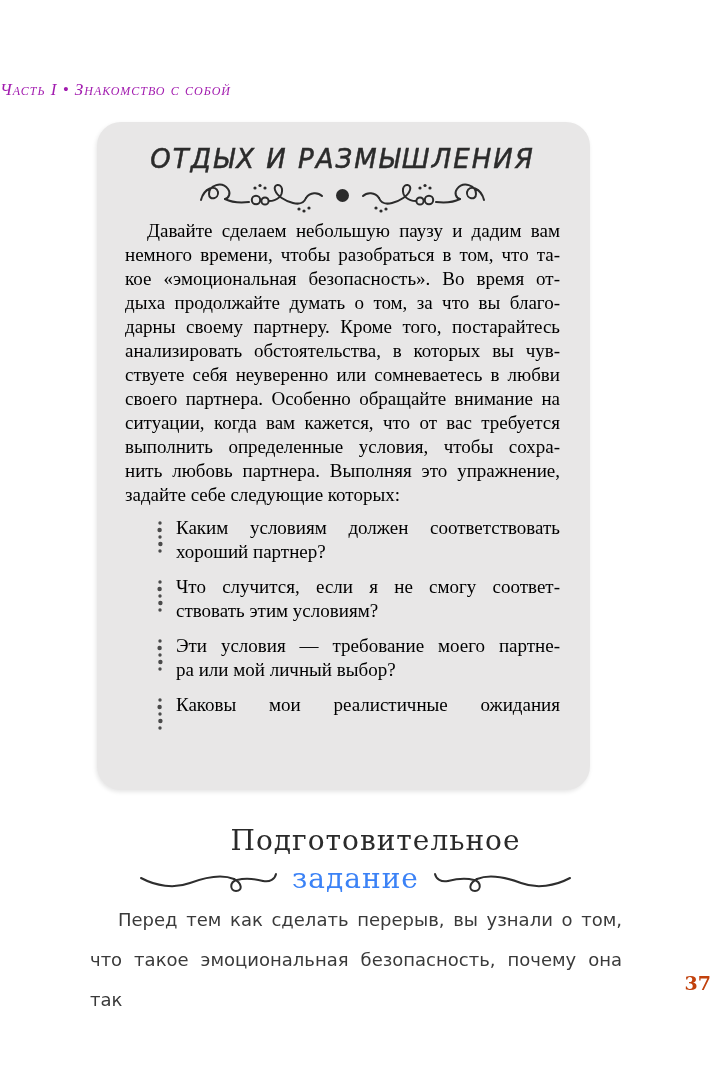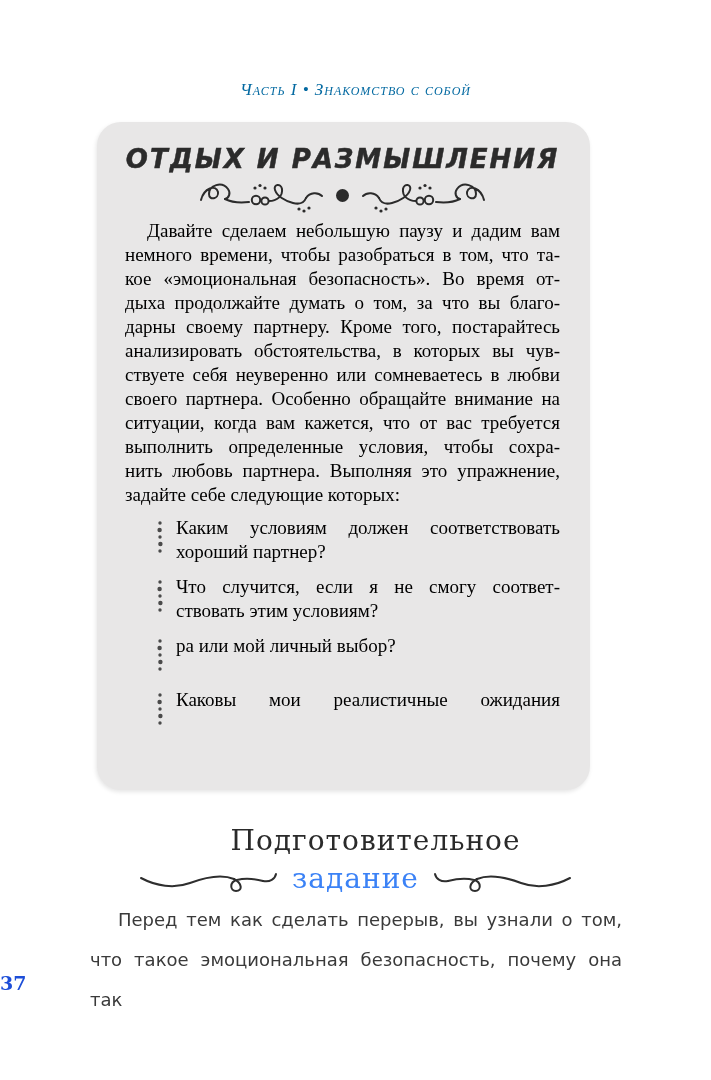--- a/index.html
+++ b/index.html
@@ -4,37 +4,37 @@
 <style>
   * { margin:0; padding:0; box-sizing:border-box; }
   html,body { background:#ffffff; }
   .page {
     position:relative; width:711px; height:1080px; background:#ffffff;
     overflow:hidden; color:#1f1f1f;
   }
 
   .running-header {
     position:absolute; top:80px; left:0; width:100%;
-    text-align:center;
+    text-align:left;
     font-family:"Liberation Serif", serif;
     font-style:italic; font-variant:small-caps;
-    font-size:17px; letter-spacing:1px; color:#0369a1;
+    font-size:17px; letter-spacing:1px; color:#a21caf;
   }
 
   .rest-card {
     position:absolute; left:97px; top:122px; width:493px; height:668px;
     background:#e8e7e7; border-radius:24px;
     box-shadow:-1px 2px 4px rgba(0,0,0,0.10);
     padding:20px 30px 10px 28px;
   }
 
   .box-title {
     text-align:center;
     font-family:"DejaVu Sans", sans-serif;
-    font-style:italic; font-weight:bold;
+    font-style:italic; font-weight:normal;
     -webkit-text-stroke:0.5px #2b2b2b;
     font-size:26px; letter-spacing:2px; color:#2b2b2b;
     margin-top:2px;
   }
 
   .flourish-row {
     display:flex; align-items:center; justify-content:center;
     gap:10px; margin-top:2px; height:38px;
   }
   .flourish-row svg { display:block; }
@@ -82,23 +82,23 @@
     font-family:"DejaVu Sans", sans-serif;
     font-size:18px; line-height:40px; color:#3a3a3a;
     white-space:pre-line;
     text-align:justify;
     text-align-last:justify;
     text-indent:28px;
   }
 
   .page-number {
     position:absolute; top:972px; left:0; width:100%;
-    text-align:left;
+    text-align:right;
     font-family:"DejaVu Serif", serif; font-weight:bold;
-    font-size:19px; color:#1d4ed8;
+    font-size:19px; color:#c2410c;
   }
 </style>
 </head>
 <body>
 
 <div class="page">
 
   <div class="running-header">Часть I  •  Знакомство с собой</div>
 
   <div class="rest-card">
@@ -188,20 +188,21 @@
         <span class="q-marker">
           <svg width="10" height="36" viewBox="0 0 10 36" fill="#4a4a4a">
             <circle cx="5" cy="4" r="1.7"></circle>
               <circle cx="4.6" cy="11" r="2.2"></circle>
             <circle cx="5" cy="18" r="1.7"></circle>
               <circle cx="5.4" cy="25" r="2.2"></circle>
             <circle cx="5" cy="32" r="1.7"></circle>
           </svg>
         </span>
         <div class="q-text serif-text">
+          <div class="q-just">Эти условия — требование моего партне-</div>
           <div>ра или мой личный выбор?</div>
         </div>
       </div>
 
       <div class="q-item">
         <span class="q-marker">
           <svg width="10" height="36" viewBox="0 0 10 36" fill="#4a4a4a">
             <circle cx="5" cy="4" r="1.7"></circle>
               <circle cx="4.6" cy="11" r="2.2"></circle>
             <circle cx="5" cy="18" r="1.7"></circle>

